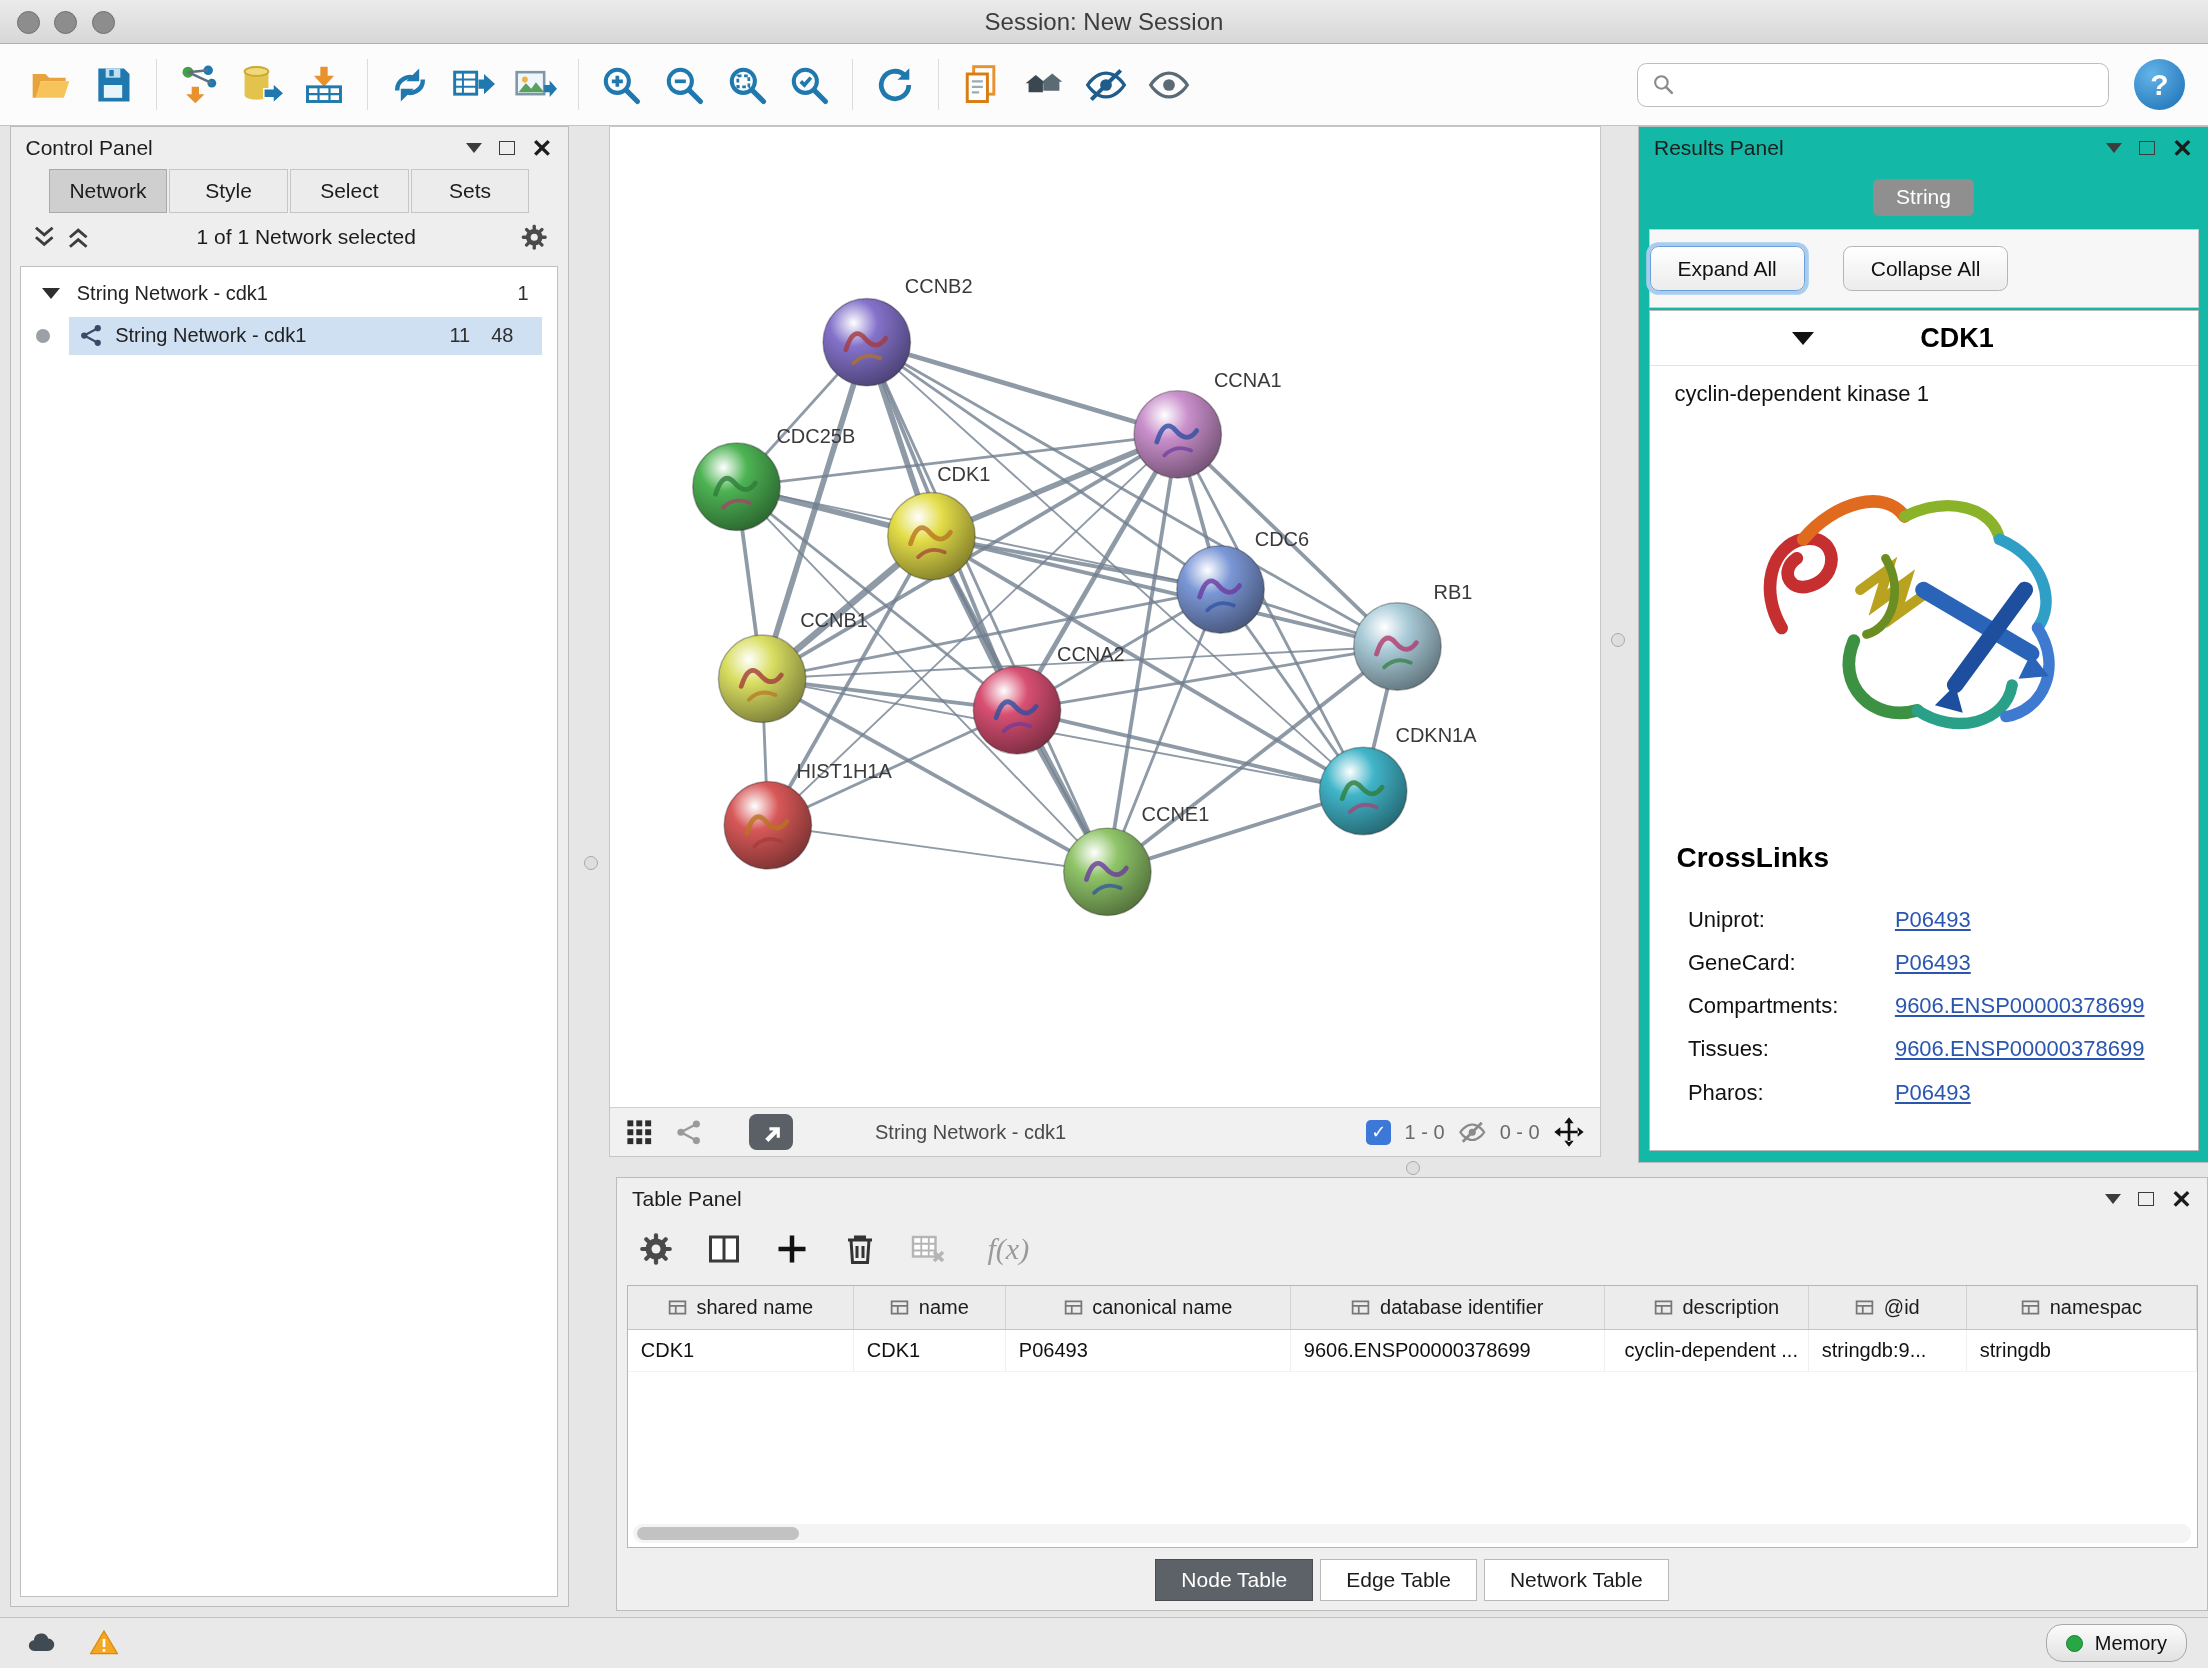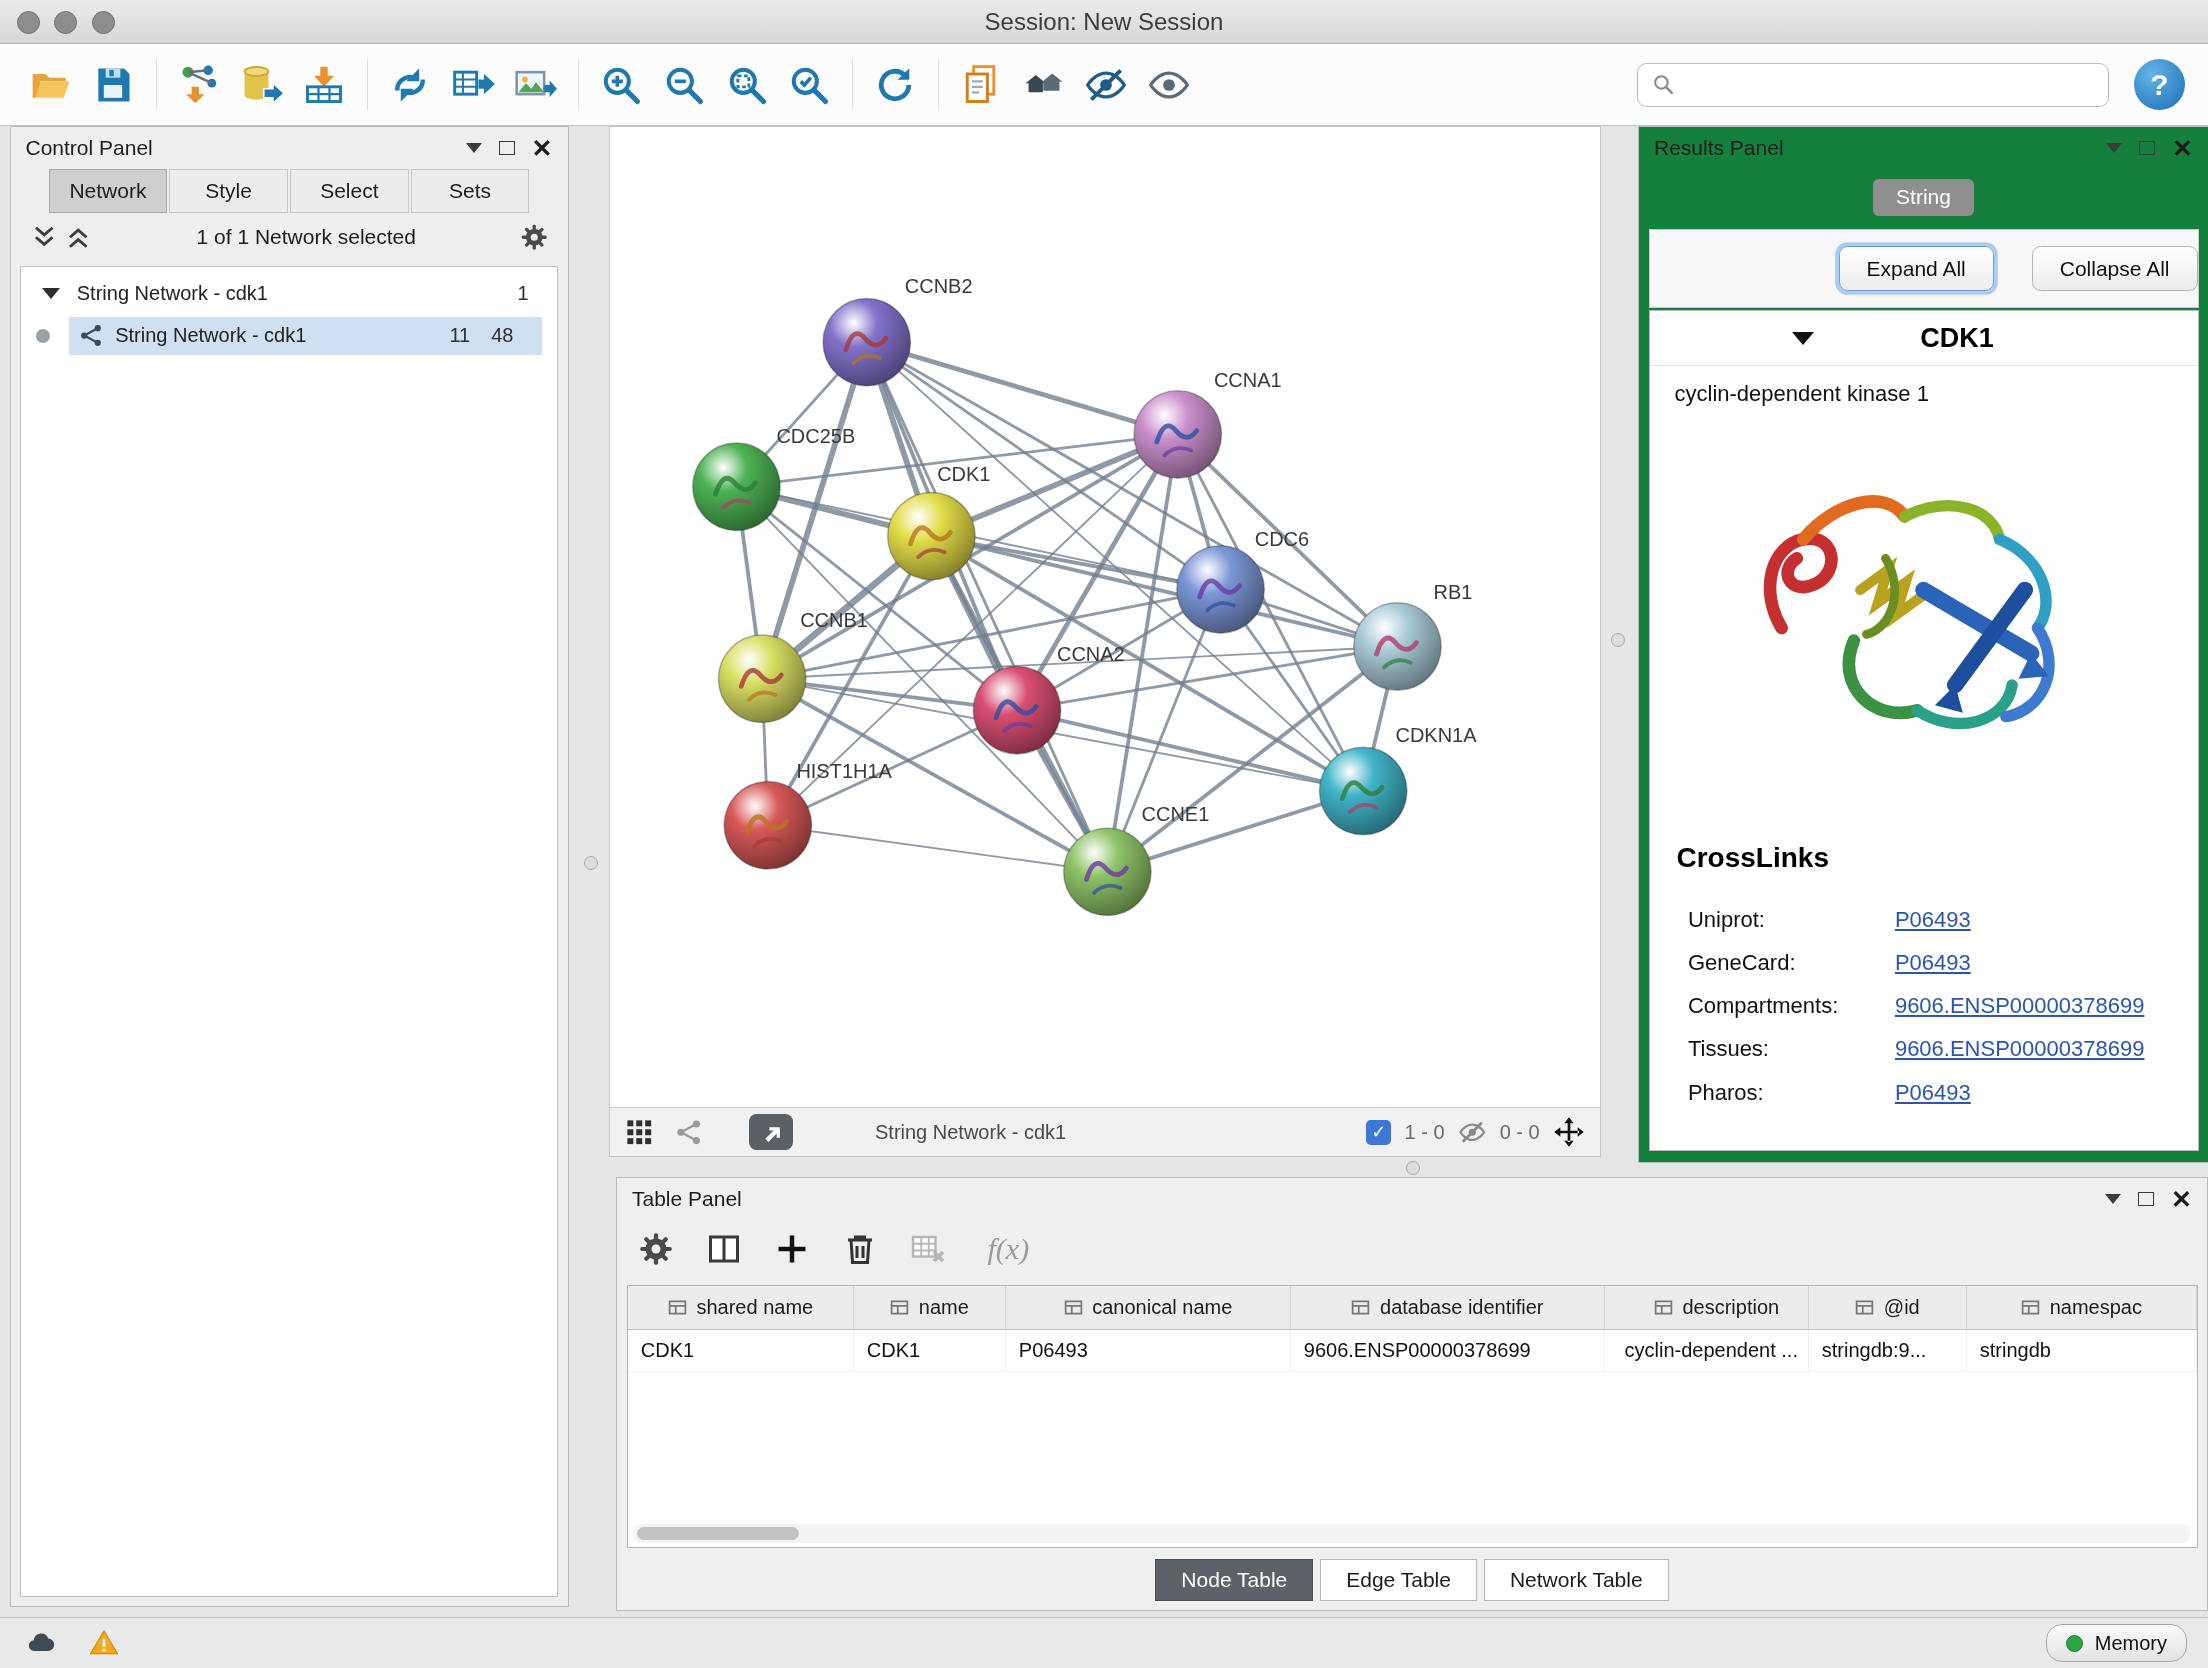--- a/index.html
+++ b/index.html
@@ -57,23 +57,23 @@
   .net-footer{height:49px;background:#f1f1f1;border-top:1px solid #cfcfcf;display:flex;align-items:center;padding:0 15px;gap:21px;font-size:20px;color:#555;}
   .nf-ico{width:28.5px;height:28.5px;}
   .net-open{width:44px;height:36px;background:#5a6066;border-radius:7.6px;display:flex;align-items:center;justify-content:center;margin-left:25px;}
   .net-open svg{width:25px;height:25px;}
   .net-name{margin-left:61px;color:#4a4a4a;}
   .nf-right{margin-left:auto;display:flex;align-items:center;gap:13.3px;}
   .nf-check{width:25px;height:25px;border-radius:4.8px;background:#3d78d8;color:#fff;font-size:18px;display:flex;align-items:center;justify-content:center;}
   .nf-count{color:#6a6a6a;}
 
   
-  .results-panel{position:absolute;left:1638px;top:126px;width:571px;height:1037px;background:#15803d;border:1px solid #bcbcbc;}
+  .results-panel{position:absolute;left:1638px;top:126px;width:571px;height:1037px;background:#14b8a6;border:1px solid #bcbcbc;}
   .rp-tab{margin:9.5px auto 0;width:fit-content;background:#8f8f8f;color:#fff;font-size:21px;padding:6.7px 23px;border-radius:5.7px;}
-  .rp-toolbar{margin:13.3px 9.5px 0;background:#f7f7f7;border:1px solid #c9c9c9;display:flex;justify-content:flex-end;gap:38px;padding:16px 0;}
+  .rp-toolbar{margin:13.3px 9.5px 0;background:#f7f7f7;border:1px solid #c9c9c9;display:flex;justify-content:flex-start;gap:38px;padding:16px 0;}
   .rp-btn{background:linear-gradient(#ffffff,#ececec);border:1px solid #b5b5b5;border-radius:8.6px;font-size:21px;padding:9.5px 27px;color:#111;}
   .rp-btn.focused{box-shadow:0 0 0 3.8px #a8cdf0;border-color:#6aa0d8;}
   .rp-content{position:absolute;left:9.5px;right:9.5px;top:183px;bottom:11.4px;background:#fff;border:1px solid #b9b9b9;overflow:hidden;}
   .gene-header{position:relative;display:flex;align-items:center;justify-content:center;height:55px;border-bottom:1px solid #e3e3e3;}
   .gene-caret{position:absolute;left:26%;width:0;height:0;border-left:11.4px solid transparent;border-right:11.4px solid transparent;border-top:13.3px solid #111;}
   .gene-symbol{font-size:27px;font-weight:bold;color:#000;margin-left:67px;}
   .gene-desc{font-size:22px;padding:15px 25px 5.7px;color:#111;}
   .protein-figure{display:flex;justify-content:center;padding:25px 0 9.5px;}
   .crosslinks{padding:15px 27px;}
   .crosslinks-title{font-size:28px;font-weight:bold;color:#000;margin-bottom:24px;}

